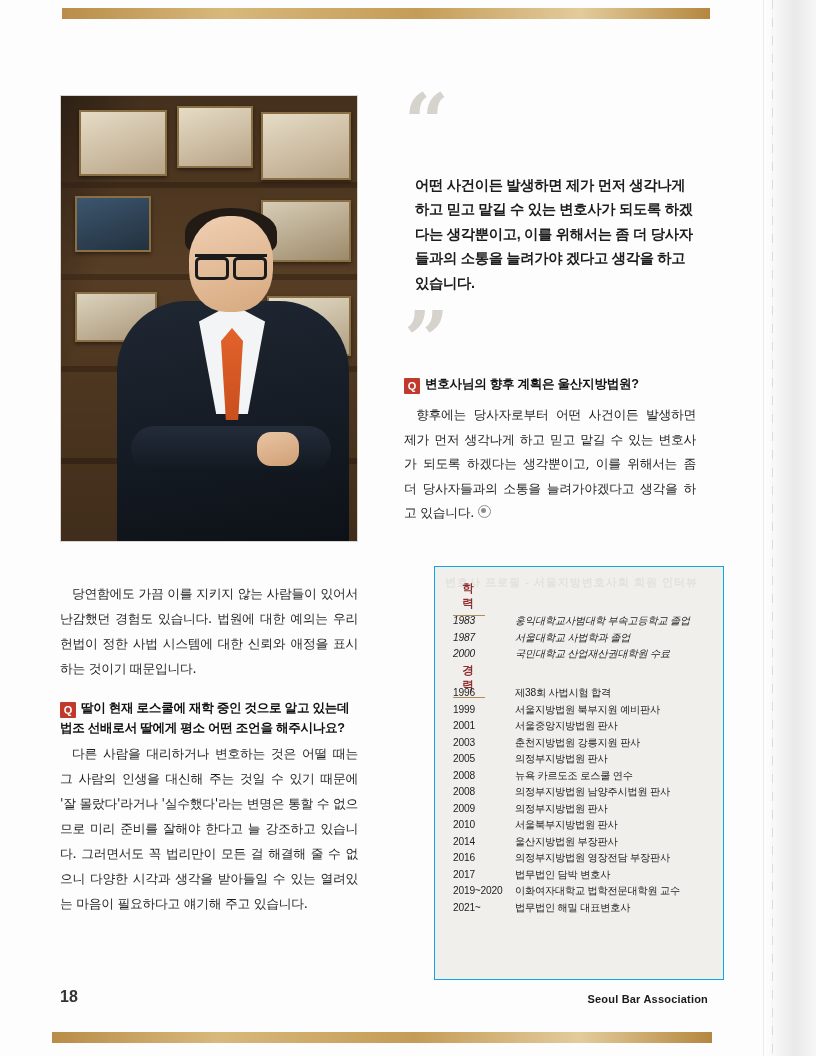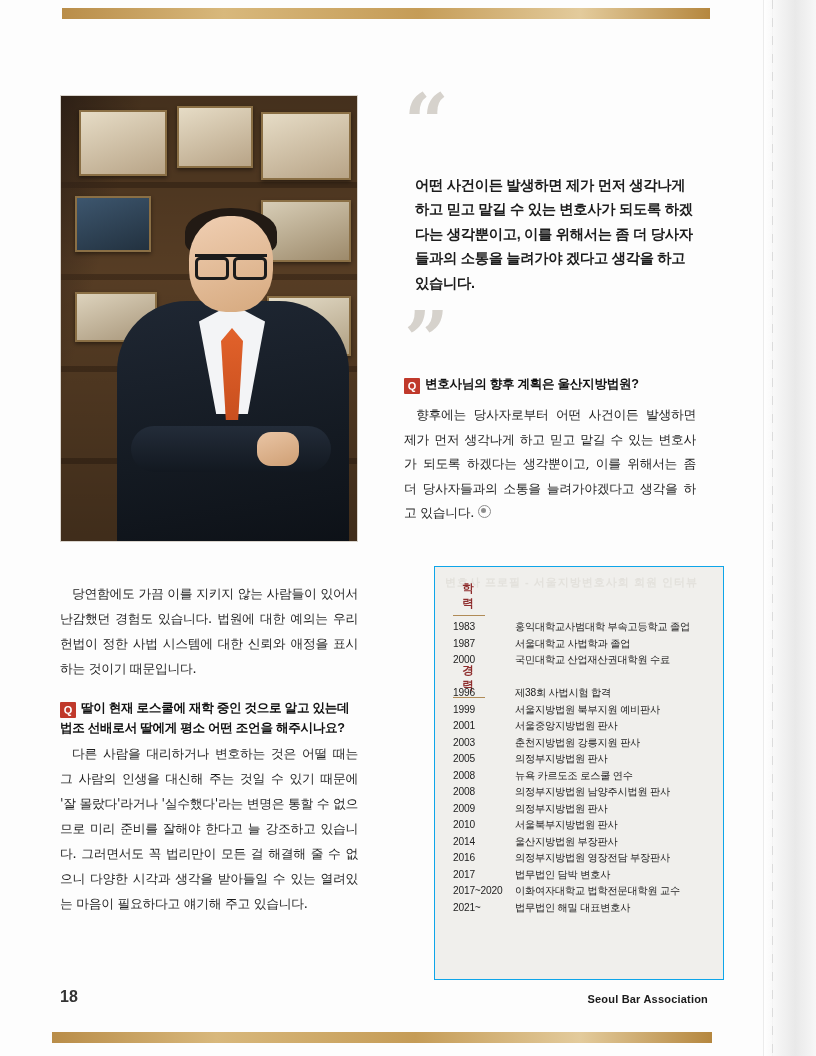--- a/index.html
+++ b/index.html
@@ -291,21 +291,21 @@
     text-align: center;
     letter-spacing: 2px;
   }
   .sh-edu { left: 18px; top: 14px; }
   .sh-car { left: 18px; top: 96px; text-align: center; }
   .rows {
     position: absolute;
     left: 18px;
     width: 256px;
   }
-  .rows-edu { top: 52px; }
+  .rows-edu { top: 46px; font-style: italic; }
   .rows-car { top: 118px; }
   .row {
     display: flex;
     font-size: 10.2px;
     color: #222;
     line-height: 1.62;
     letter-spacing: -0.2px;
   }
   .row .yr {
     width: 62px;
@@ -447,21 +447,21 @@
       </div>
       <div class="row">
         <span class="yr">2016</span>
         <span class="desc">의정부지방법원 영장전담 부장판사</span>
       </div>
       <div class="row">
         <span class="yr">2017</span>
         <span class="desc">법무법인 담박 변호사</span>
       </div>
       <div class="row">
-        <span class="yr">2017~2020</span>
+        <span class="yr">2019~2020</span>
         <span class="desc">이화여자대학교 법학전문대학원 교수</span>
       </div>
       <div class="row">
         <span class="yr">2021~</span>
         <span class="desc">법무법인 해밀 대표변호사</span>
       </div>
     </div>
   </div>
 
   <div class="page-number">18</div>

